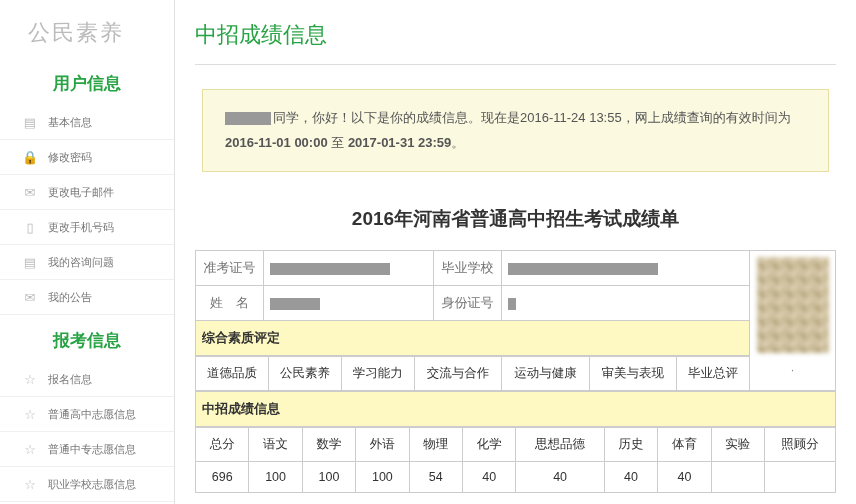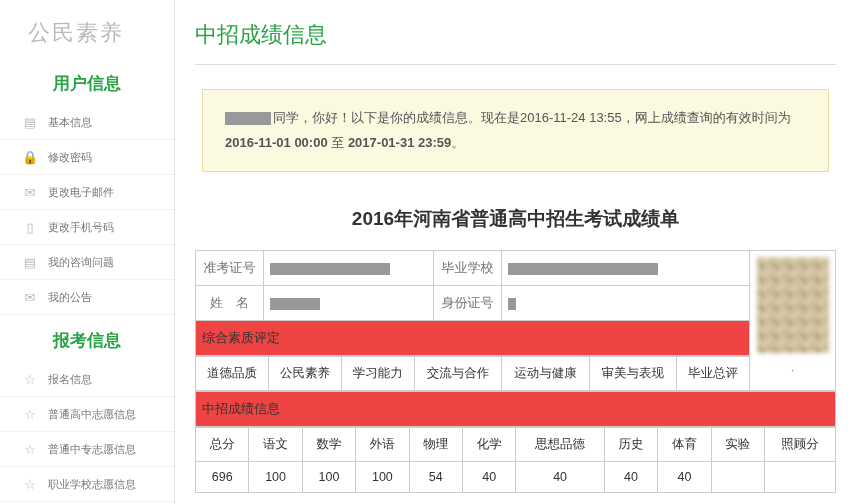--- a/index.html
+++ b/index.html
@@ -27,21 +27,21 @@
   linear-gradient(-45deg, transparent 75%, #e0d4b8 75%) -7px 0/14px 14px,
   #cfc1a0;
   filter: blur(2px);
 }
 .photo-text { text-align: center; color: #888; font-size: 12px; padding: 4px 0 2px; }
 table { border-collapse: collapse; width: 100%; }
 td, th { border: 1px solid #ccc; padding: 8px 6px; font-size: 13px; text-align: left; background: #fff; }
 .info-table td.label { width: 68px; text-align: center; color: #737373; }
 .info-table td.val { background: #fff; }
 .info-table td.val .redbar { display: inline-block; height: 12px; background: #999; vertical-align: middle; }
-.section-row td { font-weight: normal; background: #ef4444; }
+.section-row td { font-weight: bold; background: #fef9c3; }
 .quality-head td { text-align: center; font-size: 12.5px; }
 .score-table td, .score-table th { text-align: center; font-size: 12.5px; }
 .score-table th { font-weight: normal; }
 </style>
 </head>
 <body>
 
 <div class="container">
   <div class="sidebar">
     <div class="sidebar-title">公民素养</div>

